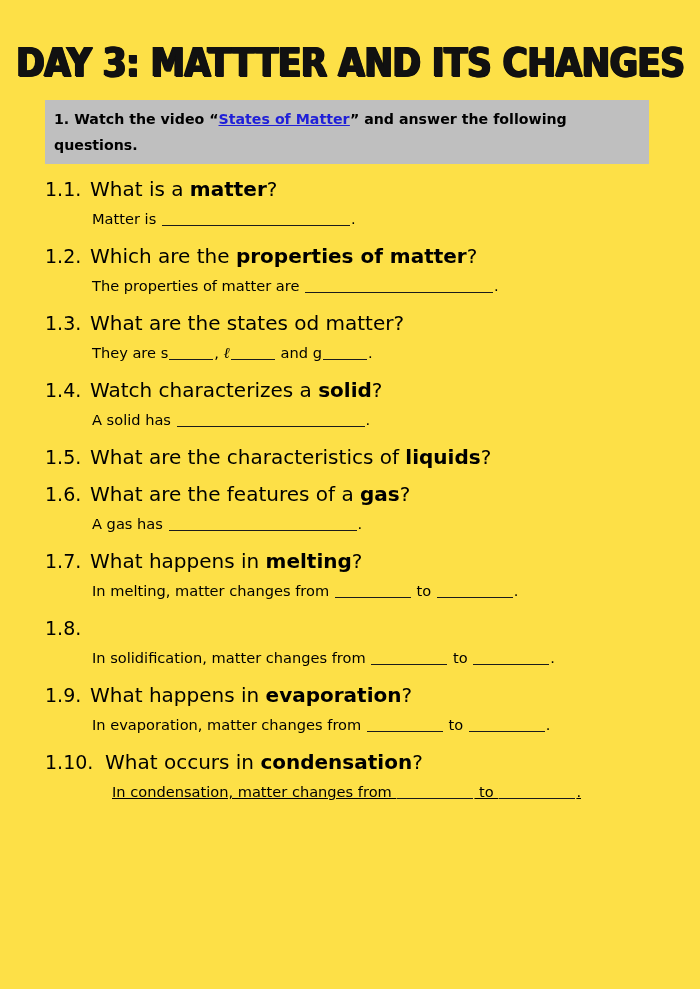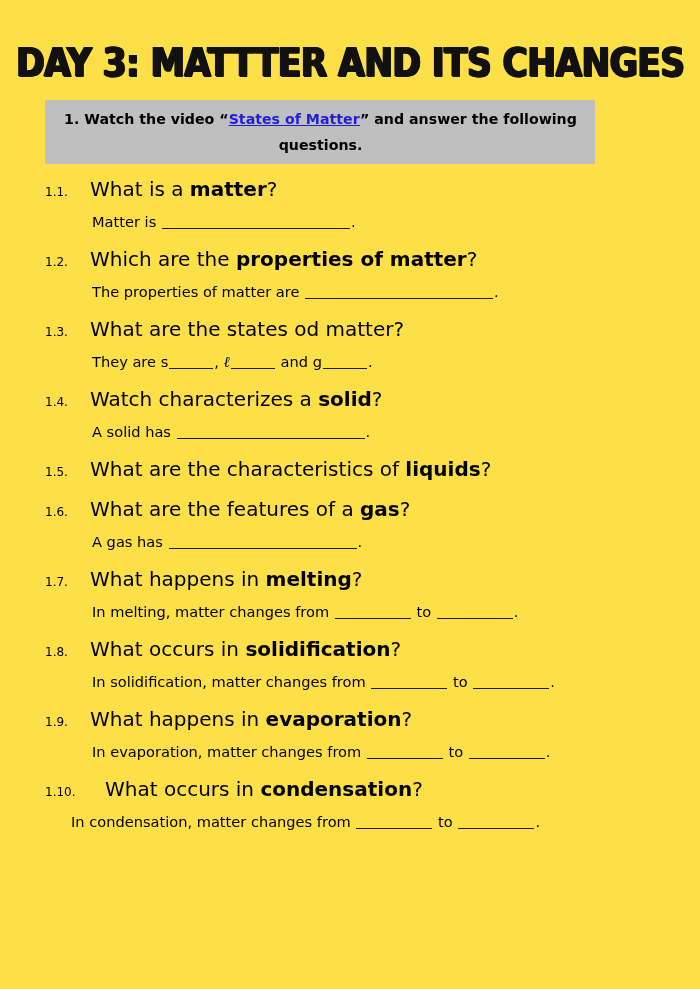--- a/index.html
+++ b/index.html
@@ -42,31 +42,30 @@
     transform-origin: center center;
     white-space: nowrap;
     text-shadow: 1px 0 0 #111, -1px 0 0 #111, 0 1px 0 #111, 1px 1px 0 #111;
   }
 
   
   .instruction {
     position: absolute;
     left: 45px;
     top: 100px;
-    width: 550px;
+    width: 604px;
     min-height: 63px;
     background: #bfbfbf;
     box-sizing: border-box;
     padding: 6px 8px 6px 9px;
     font-family: "DejaVu Sans", sans-serif;
     font-weight: bold;
     font-size: 14.2px;
     line-height: 26px;
     color: #000000;
-    text-align: center;
   }
   .instruction .link {
     color: #1f1fd8;
     text-decoration: underline;
     font-weight: bold;
     cursor: pointer;
   }
 
   
   .questions {
@@ -82,21 +81,21 @@
   .qline {
     display: flex;
     align-items: baseline;
     font-size: 14.6px;
     line-height: 22px;
     white-space: nowrap;
   }
   .qnum {
     flex: 0 0 auto;
     width: 45px;
-    font-size: 12px;
+    font-size: 19px;
     color: #000;
   }
   .qitem.wide .qnum {
     width: 60px;
   }
   .qtext {
     flex: 0 1 auto;
     font-size: 20px;
     color: #000;
   }
@@ -106,21 +105,22 @@
 
   .aline {
     margin-top: 8px;
     margin-left: 47px;
     font-size: 14.6px;
     line-height: 22px;
     white-space: nowrap;
     color: #000;
   }
   .qitem.wide .aline {
-    margin-left: 26px;
+    margin-left: 67px;
+    text-decoration: underline;
   }
 
   
   .blank {
     display: inline-block;
     border-bottom: 1.4px solid #1b1b1b;
     vertical-align: -2px;
     margin: 0 1px;
   }
   .blank.long   { width: 188px; }
@@ -200,21 +200,20 @@
       <div class="qline">
         <span class="qnum">1.7.</span>
         <span class="qtext"><span>What happens in </span><b>melting</b><span>?</span></span>
       </div>
       <div class="aline"><span>In melting, matter changes from </span><span class="blank mid"></span><span> to </span><span class="blank mid"></span><span>.</span></div>
     </div>
 
     <div class="qitem">
       <div class="qline">
         <span class="qnum">1.8.</span>
-        <span class="qtext"><span>What occurs in </span><b>solidification</b><span>?</span></span>
       </div>
       <div class="aline"><span>In solidification, matter changes from </span><span class="blank mid"></span><span> to </span><span class="blank mid"></span><span>.</span></div>
     </div>
 
     <div class="qitem">
       <div class="qline">
         <span class="qnum">1.9.</span>
         <span class="qtext"><span>What happens in </span><b>evaporation</b><span>?</span></span>
       </div>
       <div class="aline"><span>In evaporation, matter changes from </span><span class="blank mid"></span><span> to </span><span class="blank mid"></span><span>.</span></div>

